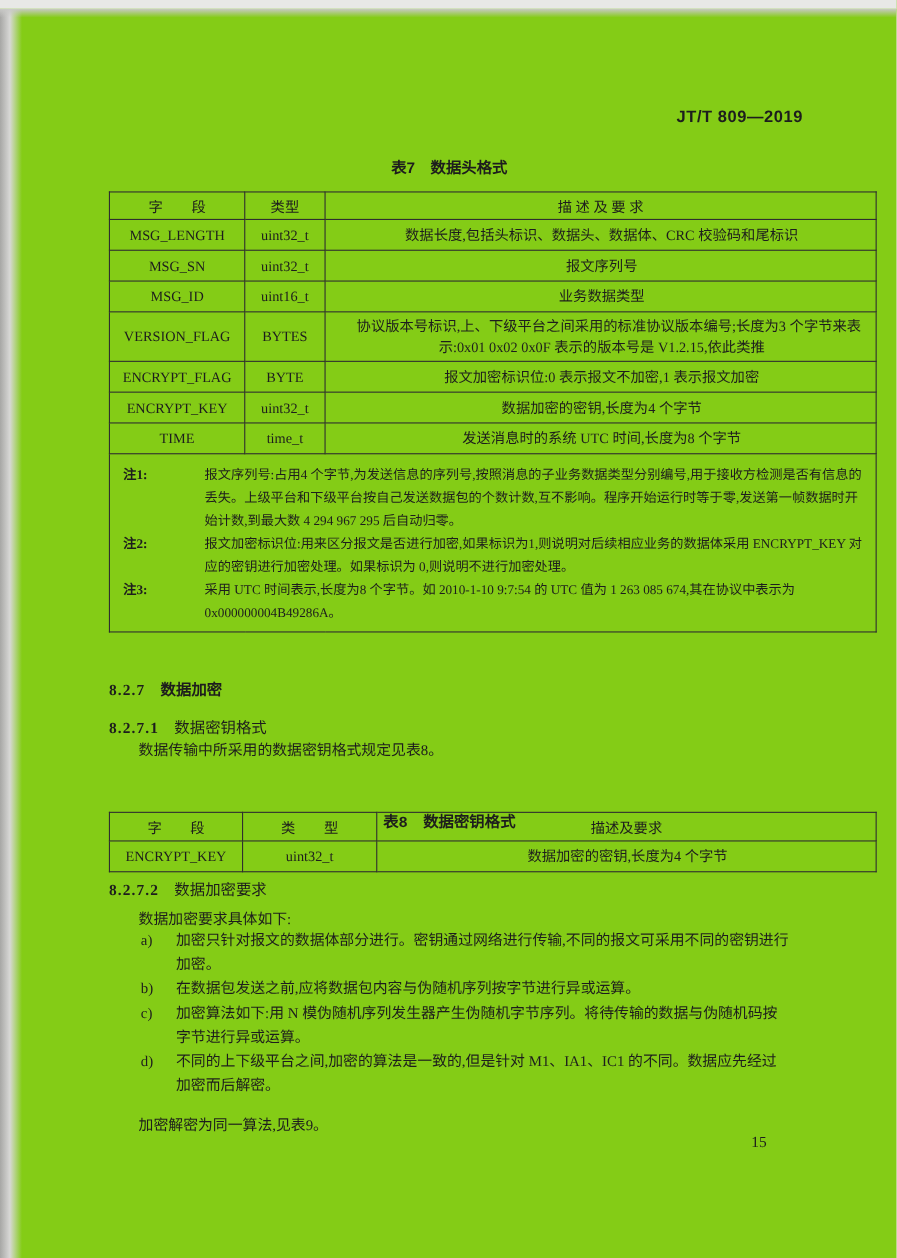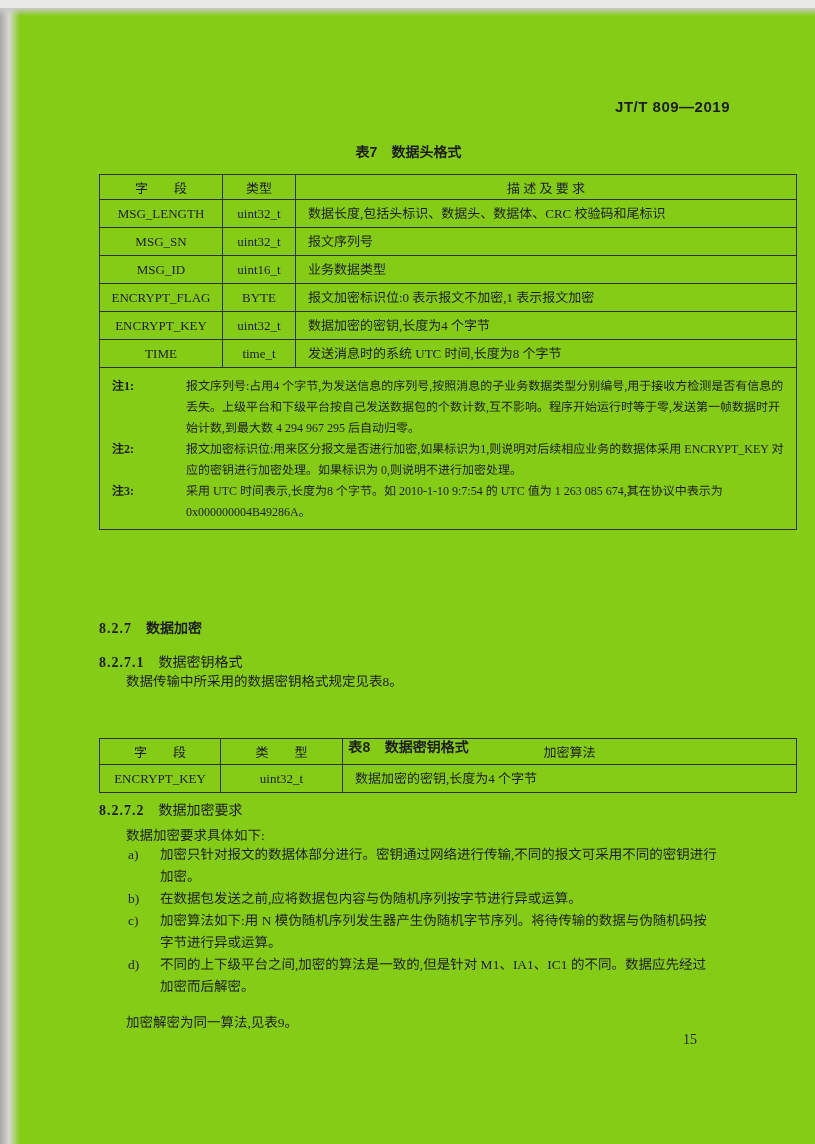--- a/index.html
+++ b/index.html
@@ -39,21 +39,21 @@
   }
   .t7{top:166px;}
   .t8{top:730px;}
   .stdtbl th,.stdtbl td{
     border:1px solid #2f2f2f;
     padding:0 2px;
     text-align:center;vertical-align:middle;
     font-weight:400;
   }
   .stdtbl td.desc{
-    text-align:left;padding:3px 10px 3px 12px;line-height:19px;
+    text-align:center;padding:3px 10px 3px 12px;line-height:19px;
   }
   .stdtbl td.desc.indent-first{text-indent:13px;}
   .t7 col.c-field{width:123px;}
   .t7 col.c-type{width:73px;}
   .t8 col.c-field{width:121px;}
   .t8 col.c-type{width:122px;}
   .t7 tr.hdr{height:25px;}
   .t7 tr.r{height:28px;}
   .t7 tr.r-tall{height:43px;}
   .t8 tr.hdr{height:26px;}
@@ -127,20 +127,25 @@
       <tr class="r">
         <td>MSG_SN</td>
         <td>uint32_t</td>
         <td class="desc">报文序列号</td>
       </tr>
       <tr class="r">
         <td>MSG_ID</td>
         <td>uint16_t</td>
         <td class="desc">业务数据类型</td>
       </tr>
+      <tr class="r-tall">
+        <td>VERSION_FLAG</td>
+        <td>BYTES</td>
+        <td class="desc indent-first">协议版本号标识,上、下级平台之间采用的标准协议版本编号;长度为3 个字节来表示:0x01 0x02 0x0F 表示的版本号是 V1.2.15,依此类推</td>
+      </tr>
       <tr class="r">
         <td>ENCRYPT_FLAG</td>
         <td>BYTE</td>
         <td class="desc">报文加密标识位:0 表示报文不加密,1 表示报文加密</td>
       </tr>
       <tr class="r">
         <td>ENCRYPT_KEY</td>
         <td>uint32_t</td>
         <td class="desc">数据加密的密钥,长度为4 个字节</td>
       </tr>
@@ -183,21 +188,21 @@
   <table class="stdtbl t8">
     <colgroup>
         <col class="c-field">
         <col class="c-type">
         <col class="c-desc">
       </colgroup>
     <tbody>
       <tr class="hdr">
         <th>字　　段</th>
         <th>类　　型</th>
-        <th>加密算法</th>
+        <th>描述及要求</th>
       </tr>
       <tr class="r">
         <td>ENCRYPT_KEY</td>
         <td>uint32_t</td>
         <td class="desc">数据加密的密钥,长度为4 个字节</td>
       </tr>
     </tbody>
   </table>
 
   <div class="sec sec-l4 s8272">

